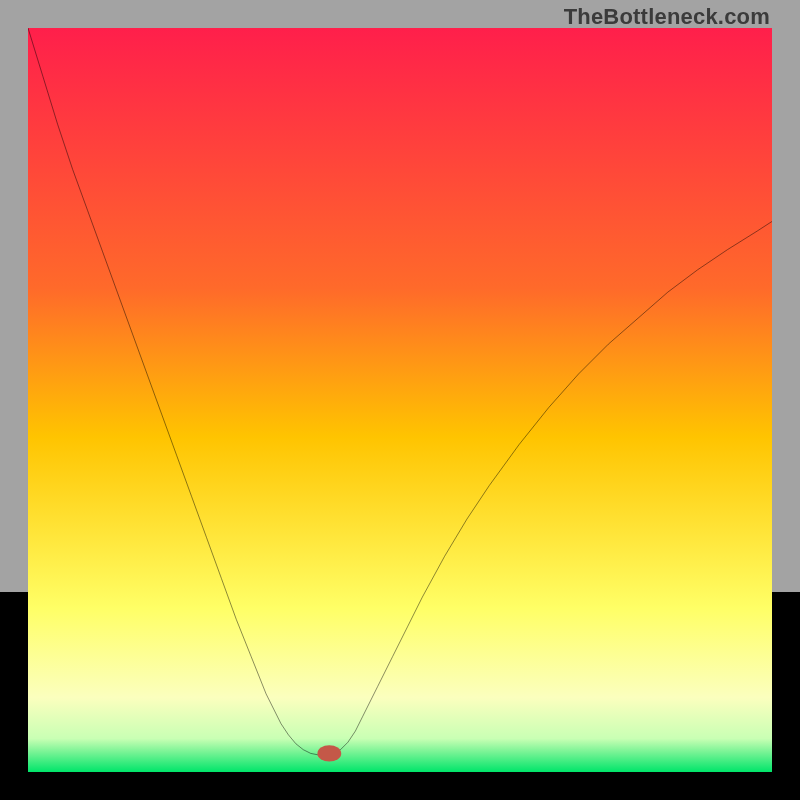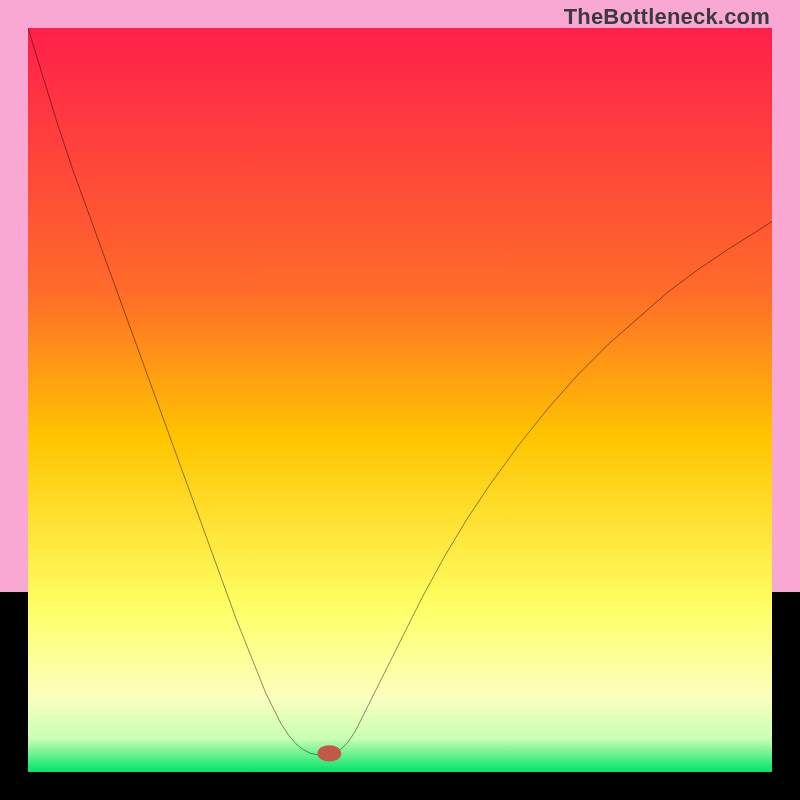--- a/index.html
+++ b/index.html
@@ -8,21 +8,21 @@
     width: 800px;
     height: 800px;
     background: #000;
     font-family: Arial, Helvetica, sans-serif;
     overflow: hidden;
   }
   .frame {
     position: absolute;
     left: 0; top: 0;
     width: 800px; height: 592px;
-    background: #f9a8d4;
+    background: #a3a3a3;
   }
   .plot {
     position: absolute;
     left: 28px;
     top: 28px;
     width: 744px;
     height: 744px;
   }
   .watermark {
     position: absolute;

